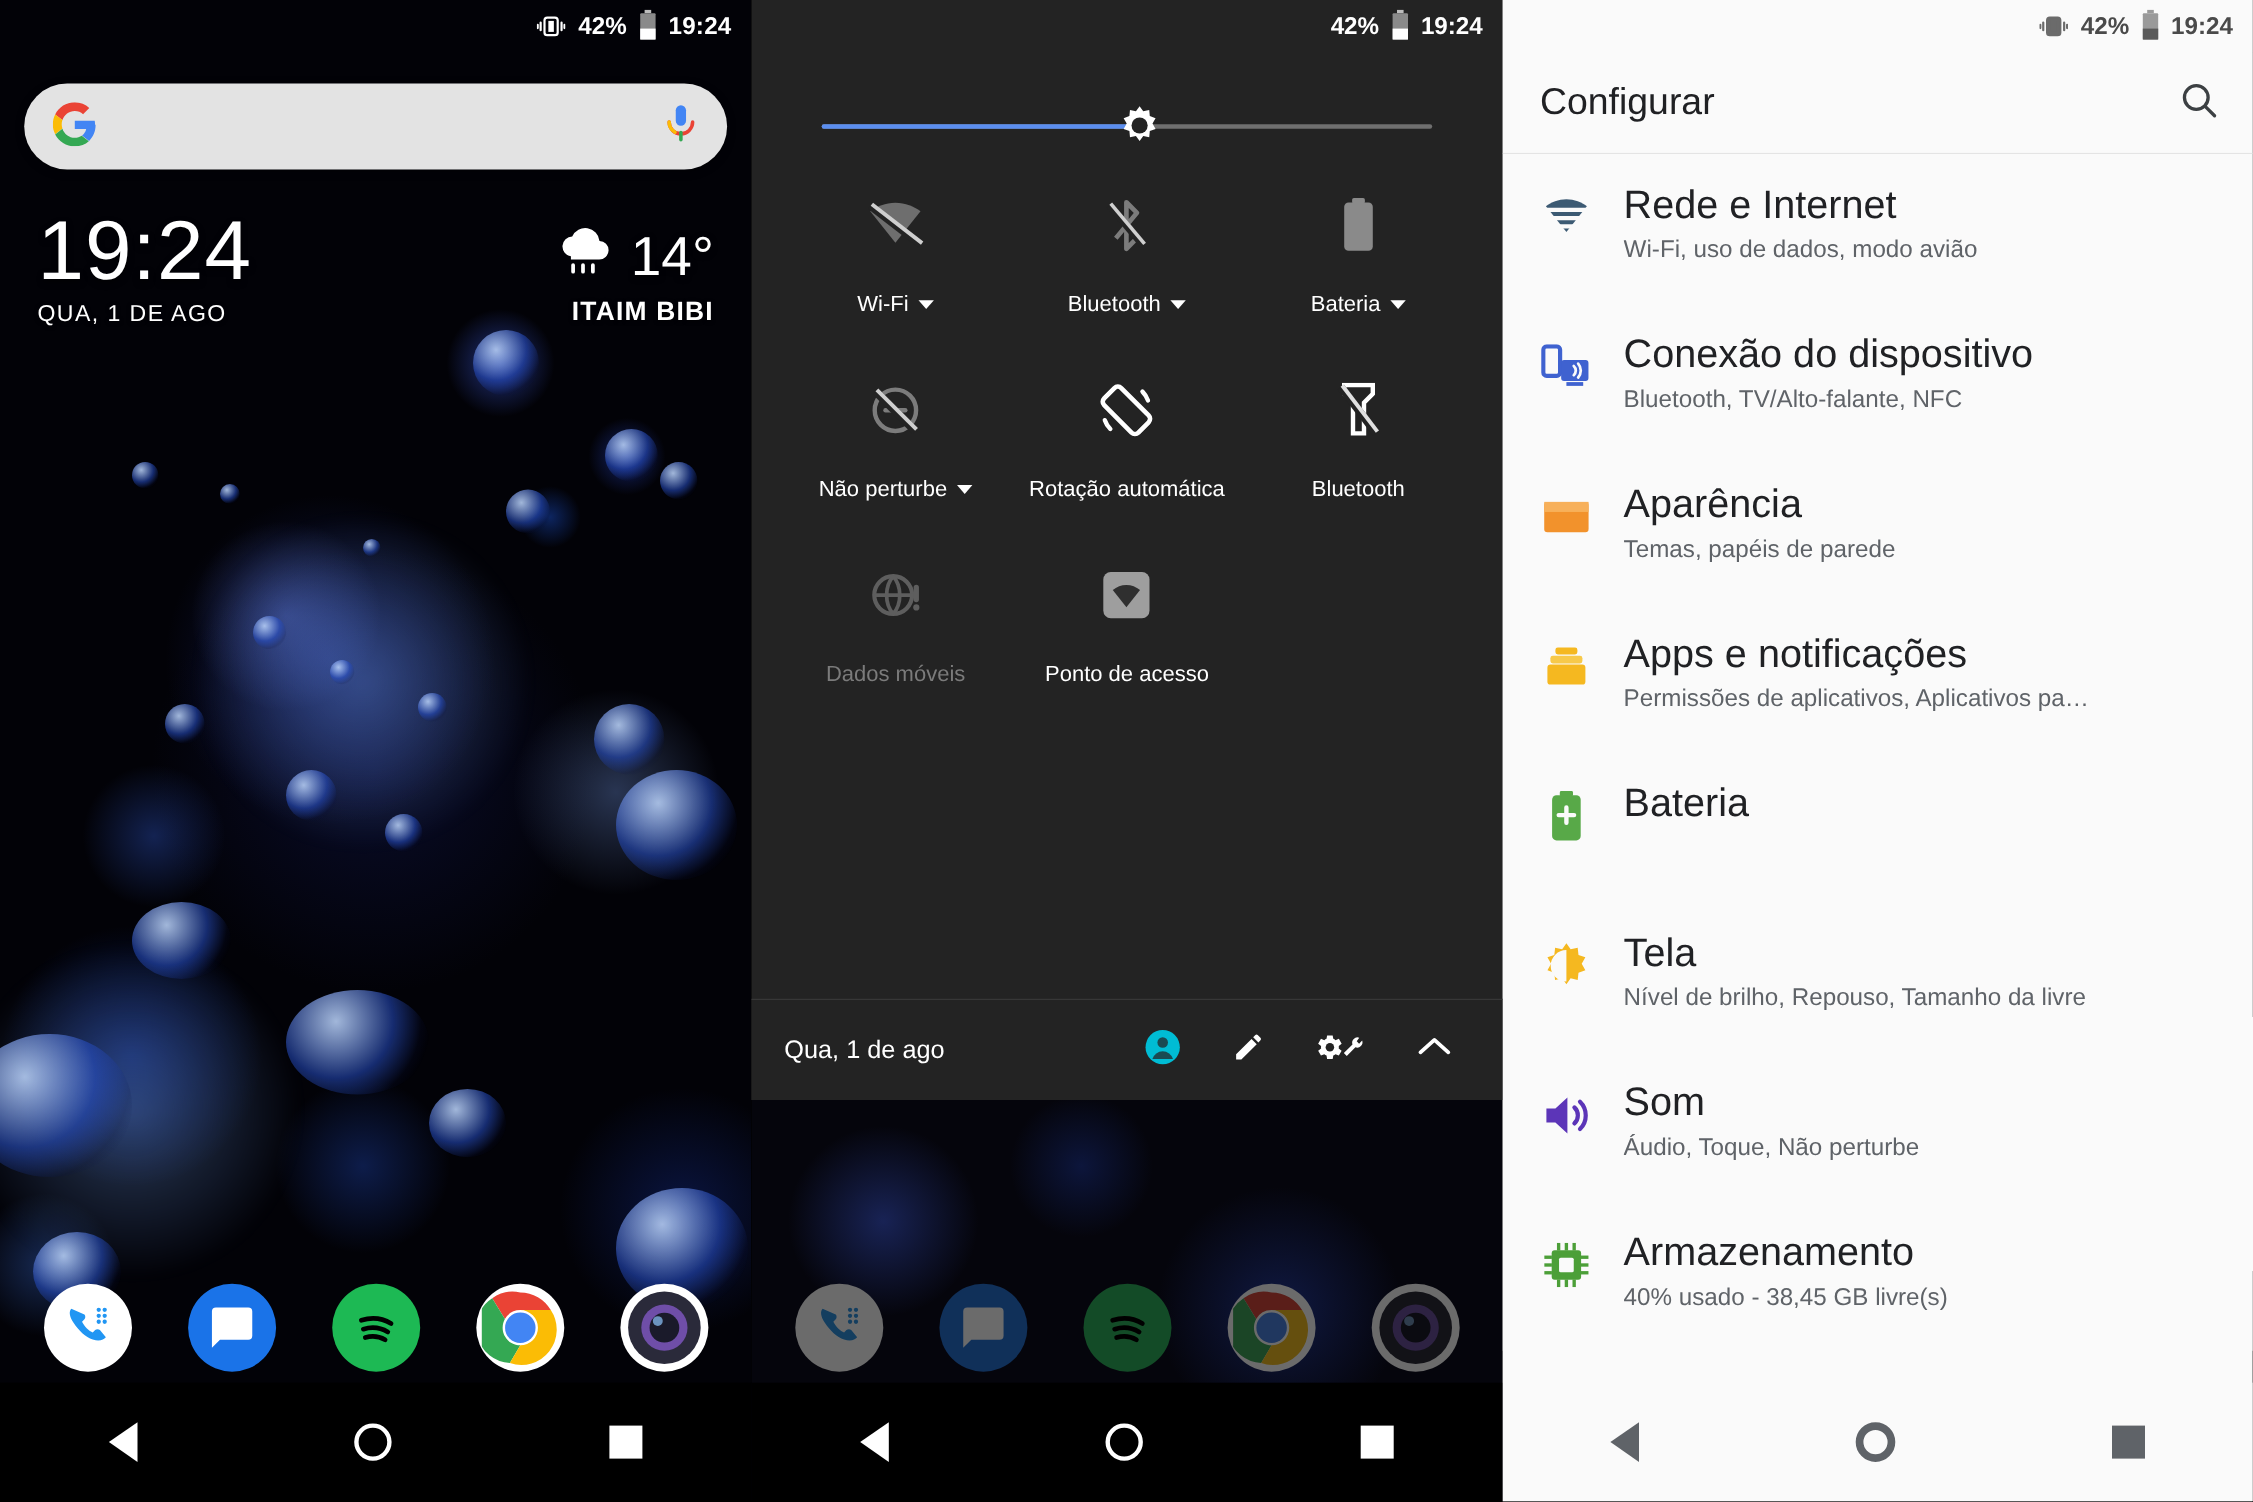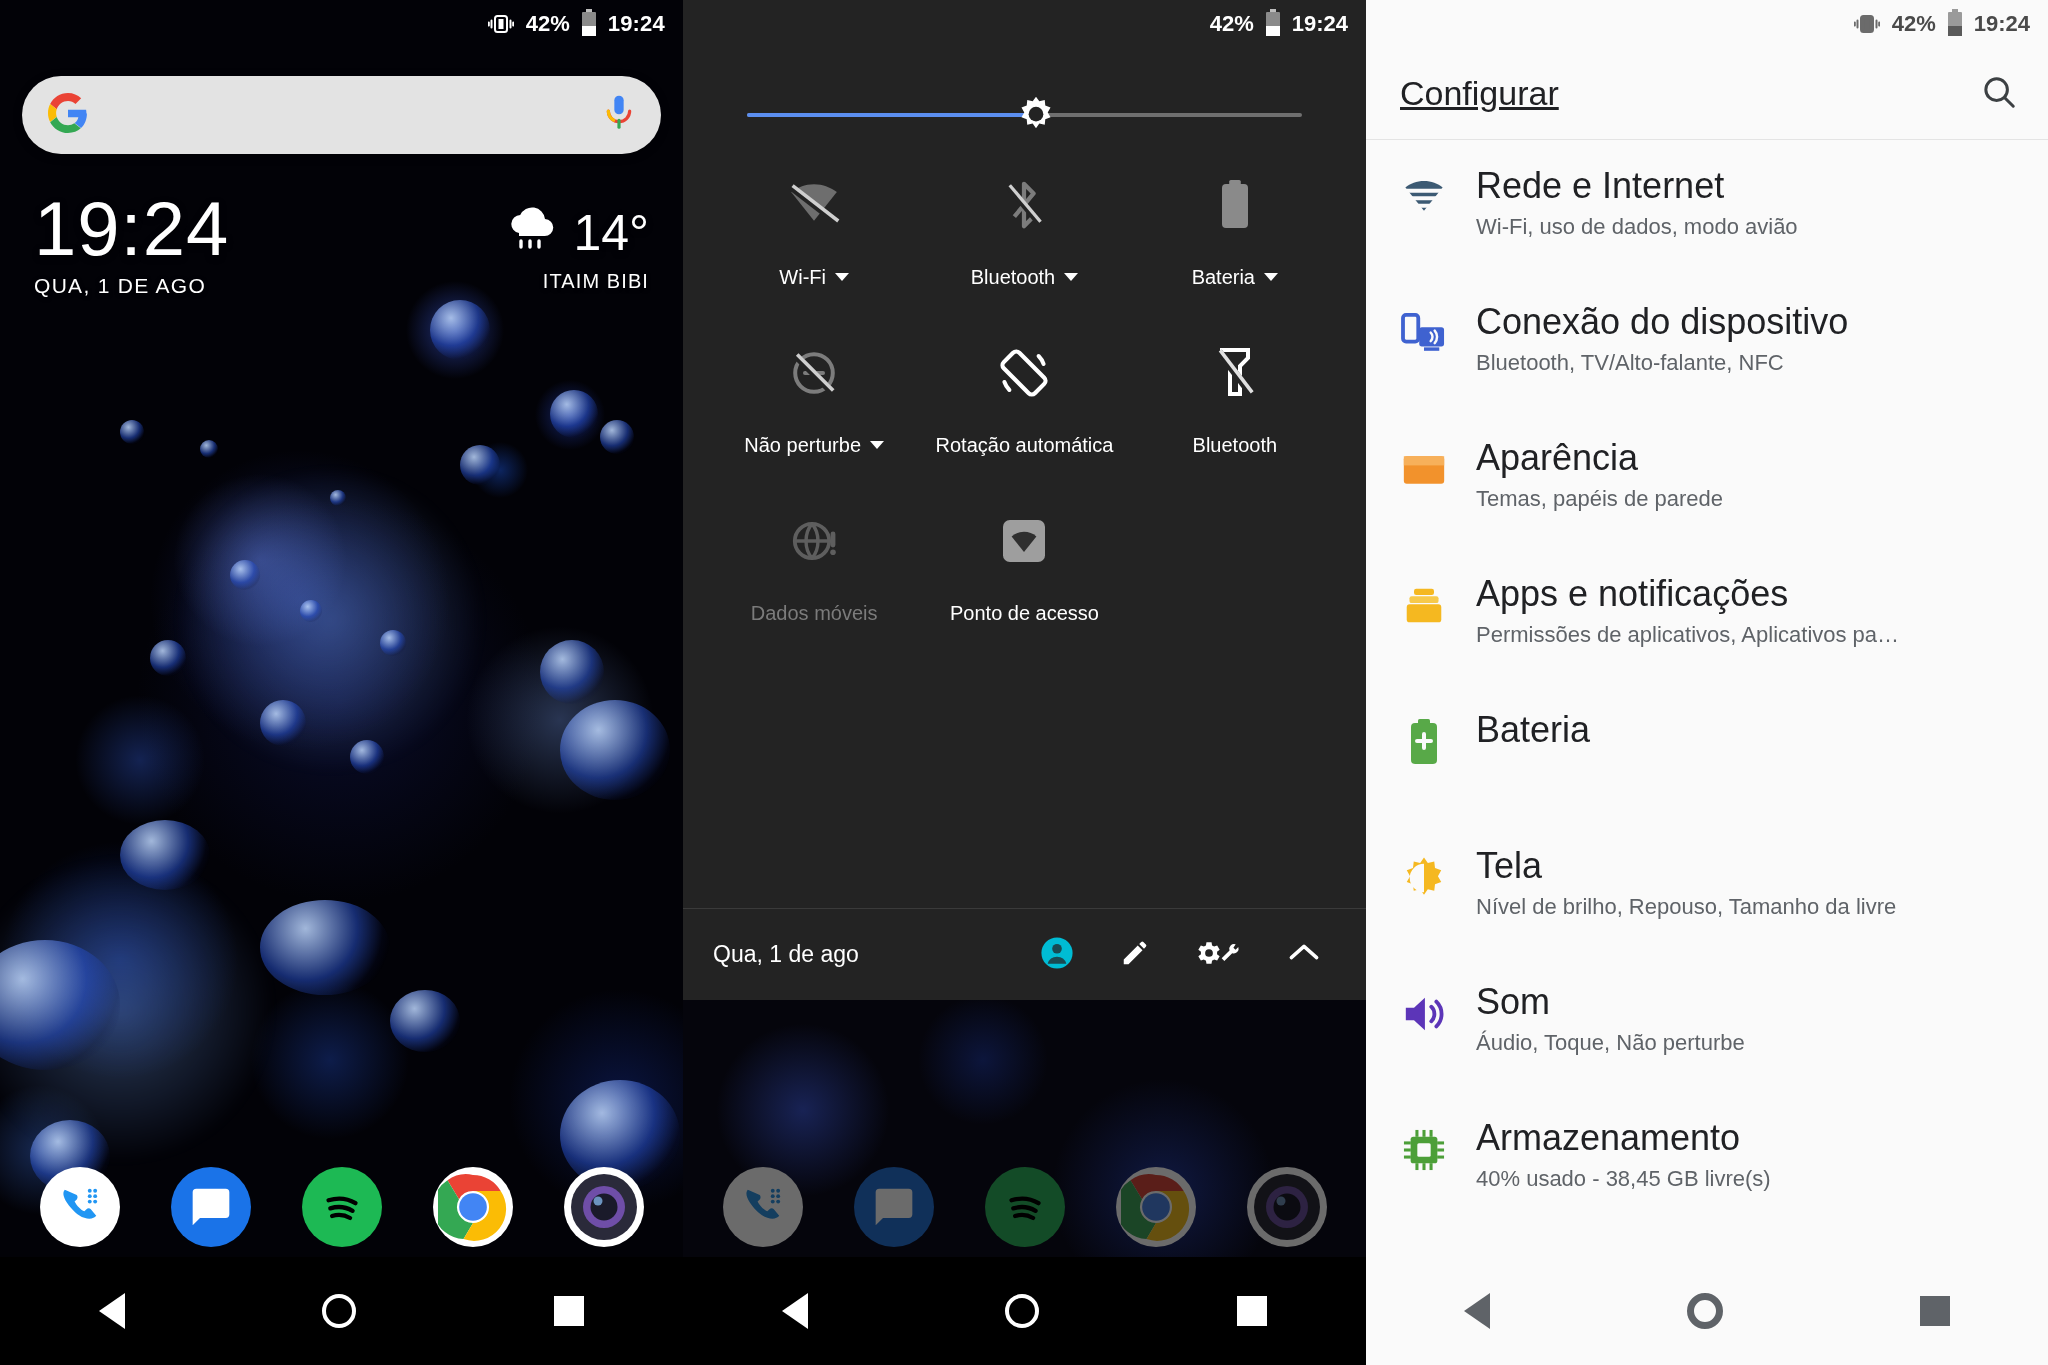--- a/index.html
+++ b/index.html
@@ -80,21 +80,21 @@
     color: #fff; font-size: 76px; line-height: 74px; font-weight: 300; letter-spacing: 1px;
     text-shadow: 0 2px 6px rgba(0,0,0,.6);
   }
   .clk-left .clk-date {
     color: #fff; font-size: 21px; letter-spacing: 1.3px; margin-top: 8px; font-weight: 400;
     text-shadow: 0 1px 4px rgba(0,0,0,.7);
   }
   .clk-right { text-align: right; padding-top: 12px; }
   .clk-wrow { display: flex; align-items: center; gap: 14px; justify-content: flex-end; }
   .clk-temp { color: #fff; font-size: 50px; font-weight: 300; text-shadow: 0 2px 6px rgba(0,0,0,.6); }
-  .clk-loc { color: #fff; font-size: 20px; letter-spacing: 1.1px; margin-top: 8px; text-shadow: 0 1px 4px rgba(0,0,0,.7); }
+  .clk-loc { color: #fff; font-size: 24px; letter-spacing: 1.1px; margin-top: 8px; text-shadow: 0 1px 4px rgba(0,0,0,.7); font-weight: bold; }
 
   .dock {
     position: absolute; left: 0; right: 0; bottom: 118px; z-index: 6;
     display: flex; align-items: center; justify-content: space-around; padding: 0 14px;
   }
   .dock-app { width: 80px; height: 80px; border-radius: 50%; position: relative; overflow: hidden;
               display: flex; align-items: center; justify-content: center; }
 
   .navbar {
     position: absolute; left: 0; right: 0; bottom: 0; z-index: 7;
@@ -178,21 +178,21 @@
   .set-batt .shell { background: #9a9a9a; }
   .set-batt .fill  { background: #5a5a5a; }
   .set-batt::before { background: #9a9a9a; }
 
   .set-appbar {
     height: 92px; background: #fafafa;
     display: flex; align-items: center; justify-content: space-between;
     padding: 0 30px 0 34px;
     border-bottom: 1px solid #e4e4e4;
   }
-  .set-title { font-size: 34px; color: #202124; font-weight: 400; text-decoration: underline; }
+  .set-title { font-size: 34px; color: #202124; font-weight: 400; }
 
   .set-list { background: #fafafa; }
   .set-row {
     display: flex; align-items: flex-start; gap: 28px;
     padding: 22px 30px 22px 34px; min-height: 136px;
   }
   .set-rowicon { width: 48px; min-width: 48px; height: 48px; display: flex; align-items: center; justify-content: center; margin-top: 12px; }
   .set-rowtext { flex: 1; min-width: 0; padding-top: 6px; }
   .set-rowtitle { font-size: 36px; color: #202124; line-height: 36px; }
   .set-rowsub {

